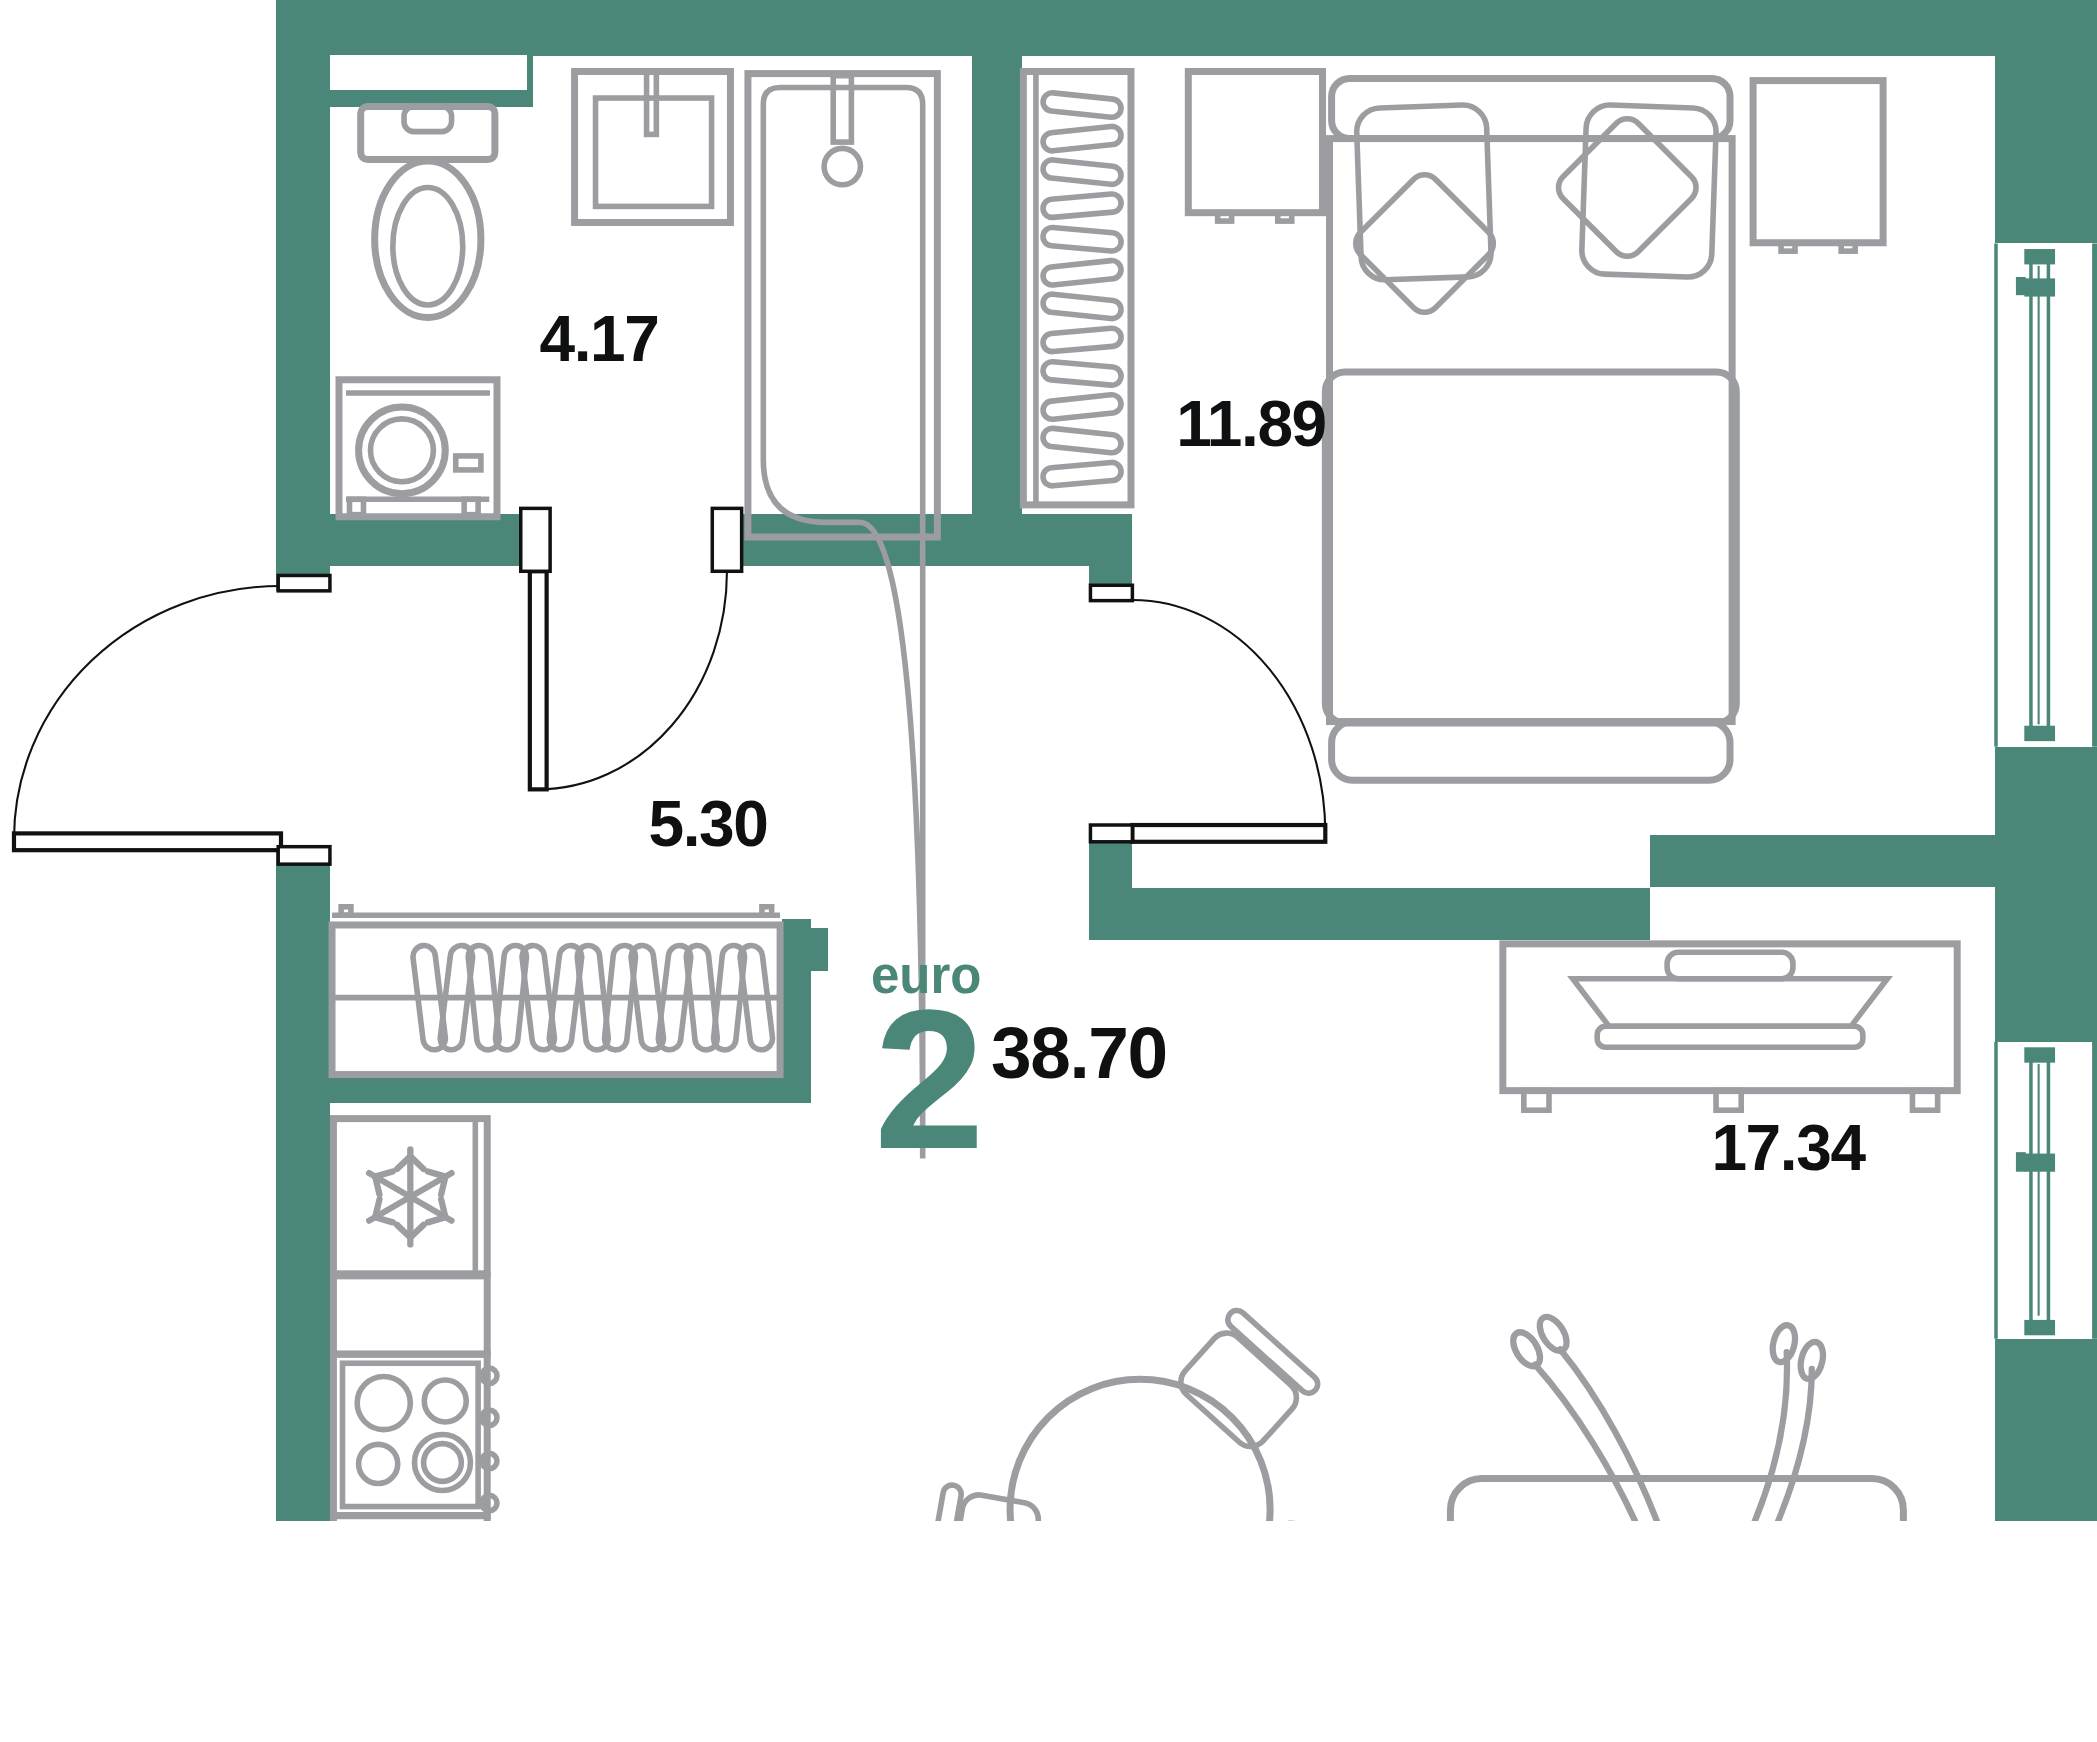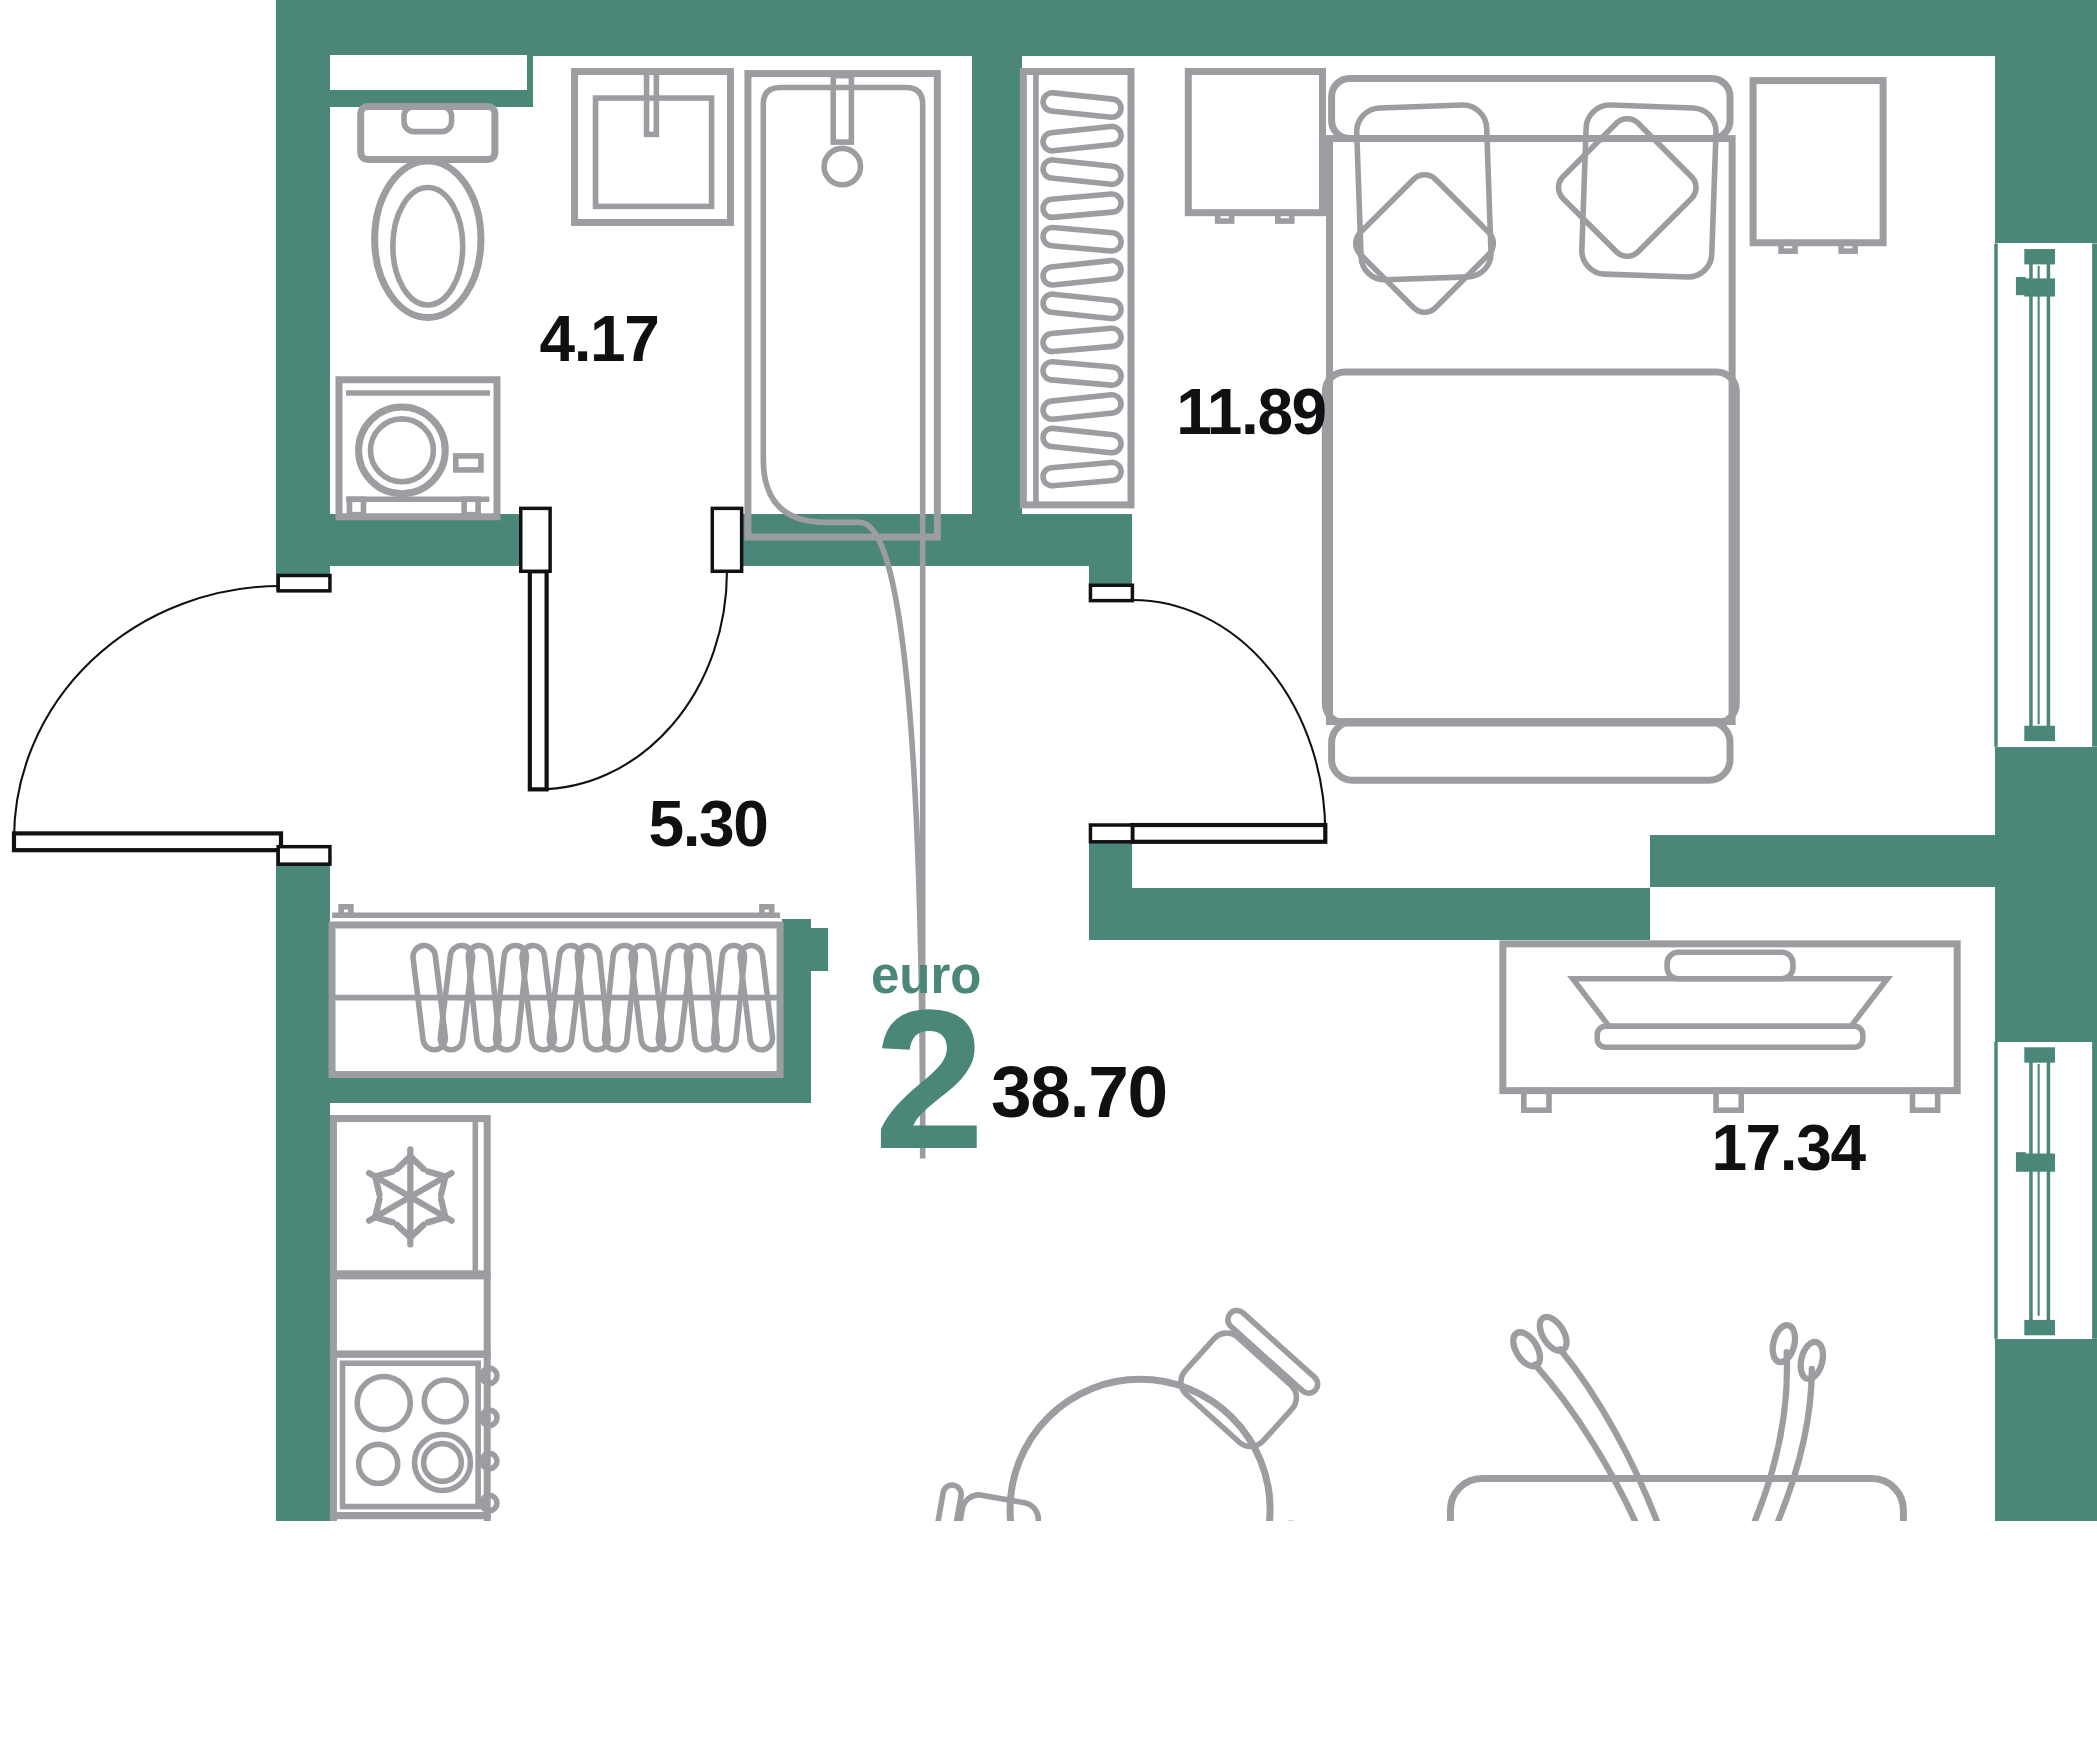--- a/index.html
+++ b/index.html
@@ -291,21 +291,21 @@
     </g>
     <g>
       <path class="da" d="M1896 1192 A276 334 0 0 0 1620 858"></path>
       <rect class="dl" x="1620" y="1180" width="276" height="24"></rect>
       <rect class="dj" x="1560" y="837" width="60" height="22"></rect>
       <rect class="dj" x="1560" y="1180" width="60" height="24"></rect>
     </g>
   </svg>
 
   <div class="lbl" style="left:599px;top:339px">4.17</div>
-  <div class="lbl" style="left:1251px;top:412px">11.89</div>
+  <div class="lbl" style="left:1251px;top:424px">11.89</div>
   <div class="lbl" style="left:708px;top:824px">5.30</div>
   <div class="lbl" style="left:1788px;top:1148px">17.34</div>
 
   <div class="euro" style="left:871px;top:975px">euro</div>
   <div class="bignum" style="left:874px;top:1000px">2</div>
-  <div class="area" style="left:991px;top:1091px">38.70</div>
+  <div class="area" style="left:991px;top:1052px">38.70</div>
 </div>
 
 
 </body></html>

